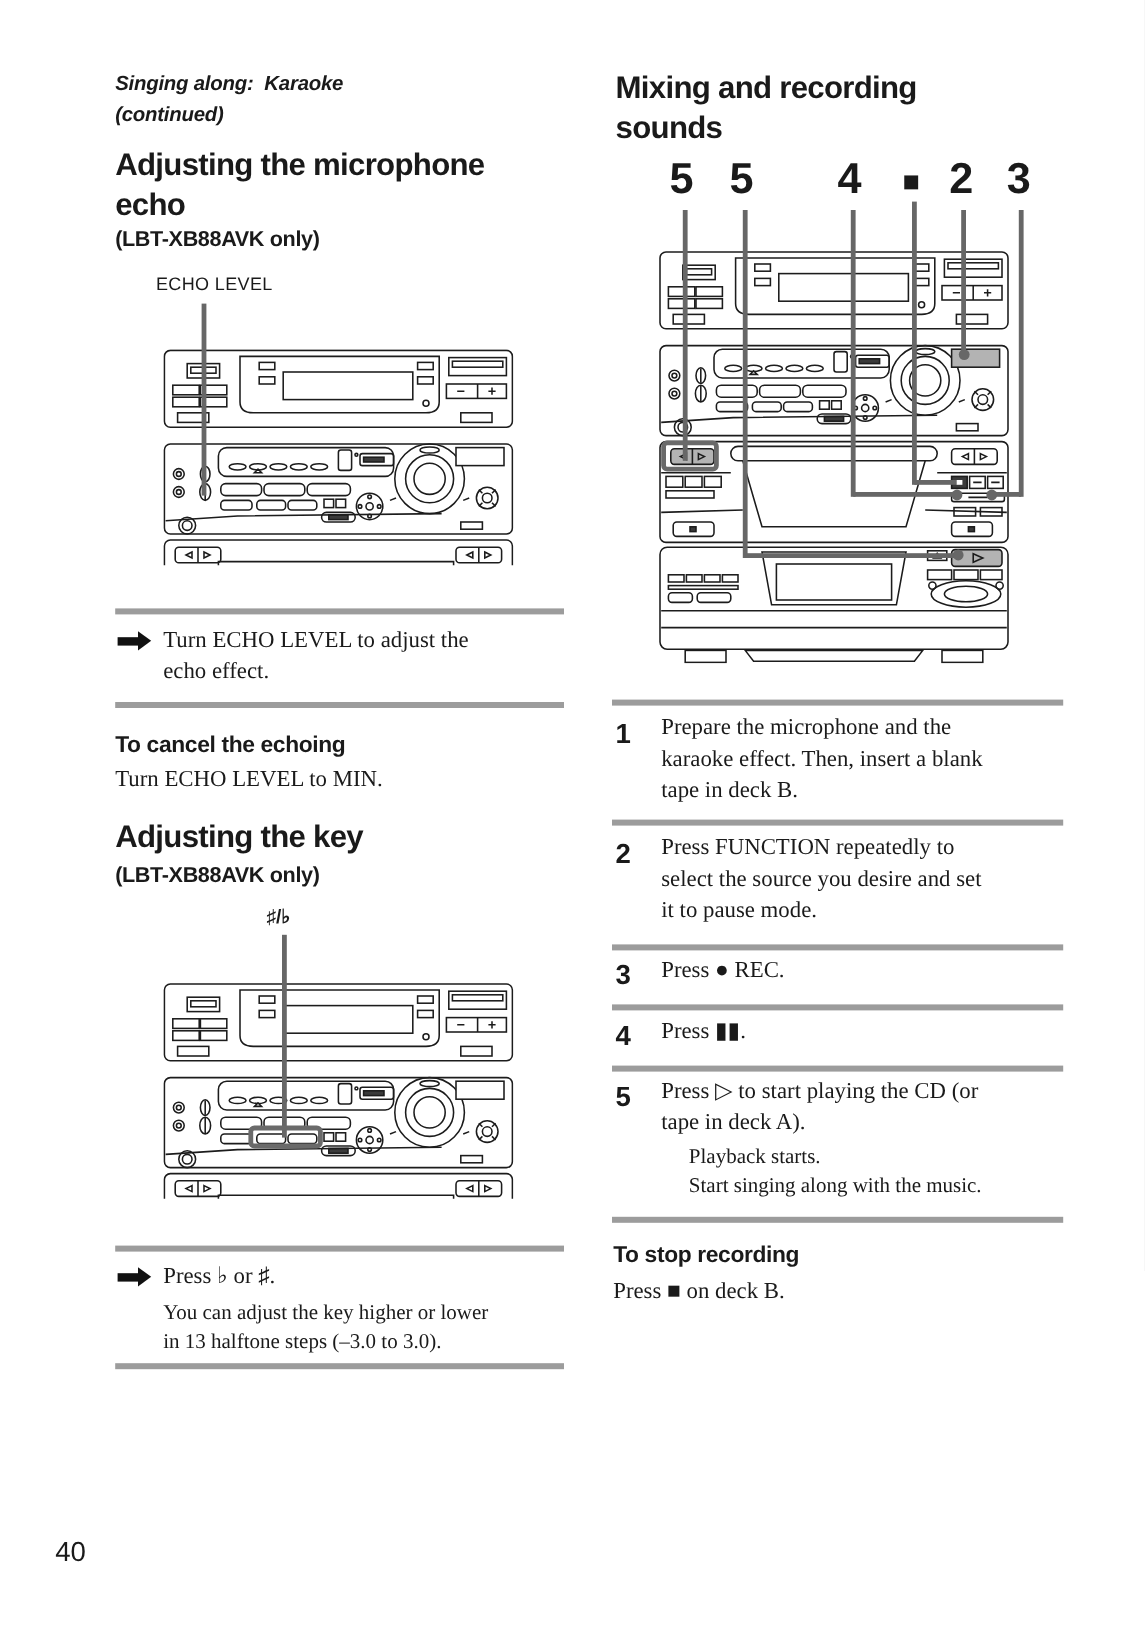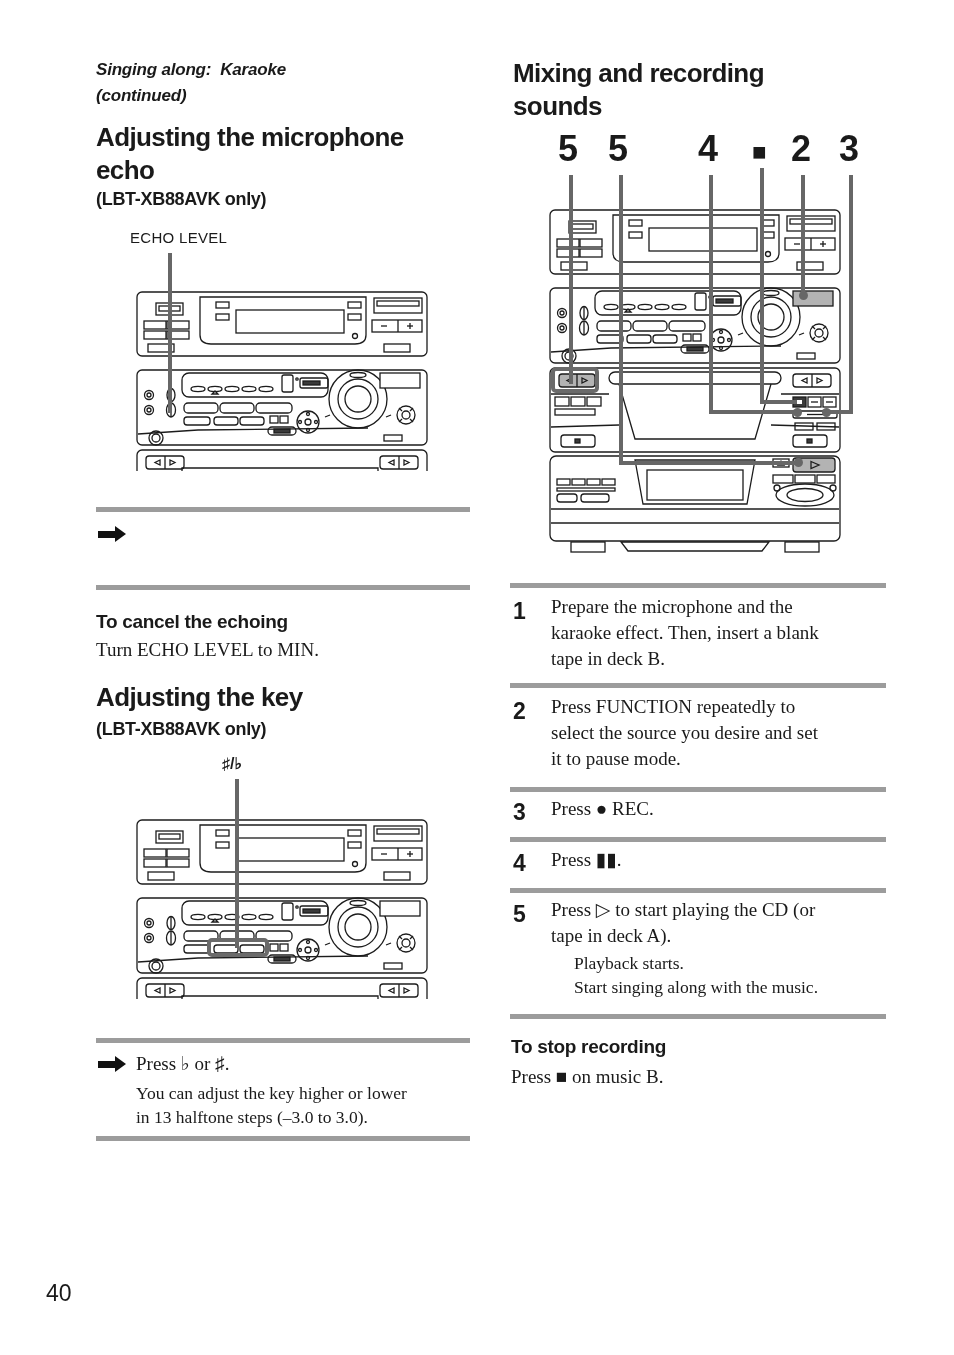--- a/index.html
+++ b/index.html
@@ -154,20 +154,21 @@
 
   <div class="abs diag-label" style="left:130px; top:229px;text-align:center;">ECHO LEVEL</div>
 
   <svg class="abs" style="left:136px; top:291px;" width="292" height="180" viewBox="0 0 292 180">
     <use href="#partial-unit" width="292" height="182"></use>
   </svg>
   <div class="vline" style="left:168px; top:253px; height:160px;"></div>
 
   <div class="rule" style="left:96px; top:507px; width:374px;"></div>
   <div class="arrow-icon" style="left:98px; top:531px;"></div>
+  <div class="abs serif" style="left:136px; top:521px;"><span>Turn ECHO LEVEL to adjust the</span><br><span>echo effect.</span></div>
   <div class="rule" style="left:96px; top:585px; width:374px;"></div>
 
   <div class="abs subhead" style="left:96px; top:611px;">To cancel the echoing</div>
   <div class="abs serif" style="left:96px; top:637px;">Turn ECHO LEVEL to MIN.</div>
 
   <div class="abs h2" style="left:96px; top:681px;">Adjusting the key</div>
   <div class="abs model" style="left:96px; top:719px;">(LBT-XB88AVK only)</div>
 
   <div class="abs key-label" style="left:222px; top:754px;">♯/♭</div>
 
@@ -295,15 +296,15 @@
   </div>
   <div class="rule" style="left:510px; top:888px; width:376px;"></div>
   <div>
     <div class="step-num" style="left:513px; top:901px;">5</div>
     <div class="abs serif" style="left:551px; top:897px;"><span>Press ▷ to start playing the CD (or</span><br><span>tape in deck A).</span></div>
     <div class="abs serif-sm" style="left:574px; top:951px;font-family:Liberation Serif, serif;"><span>Playback starts.</span><br><span>Start singing along with the music.</span></div>
   </div>
   <div class="rule" style="left:510px; top:1014px; width:376px;"></div>
 
   <div class="abs subhead" style="left:511px; top:1036px;">To stop recording</div>
-  <div class="abs serif" style="left:511px; top:1064px;">Press ■ on music B.</div>
+  <div class="abs serif" style="left:511px; top:1064px;">Press ■ on deck B.</div>
 
 </div>
 
 </body></html>

